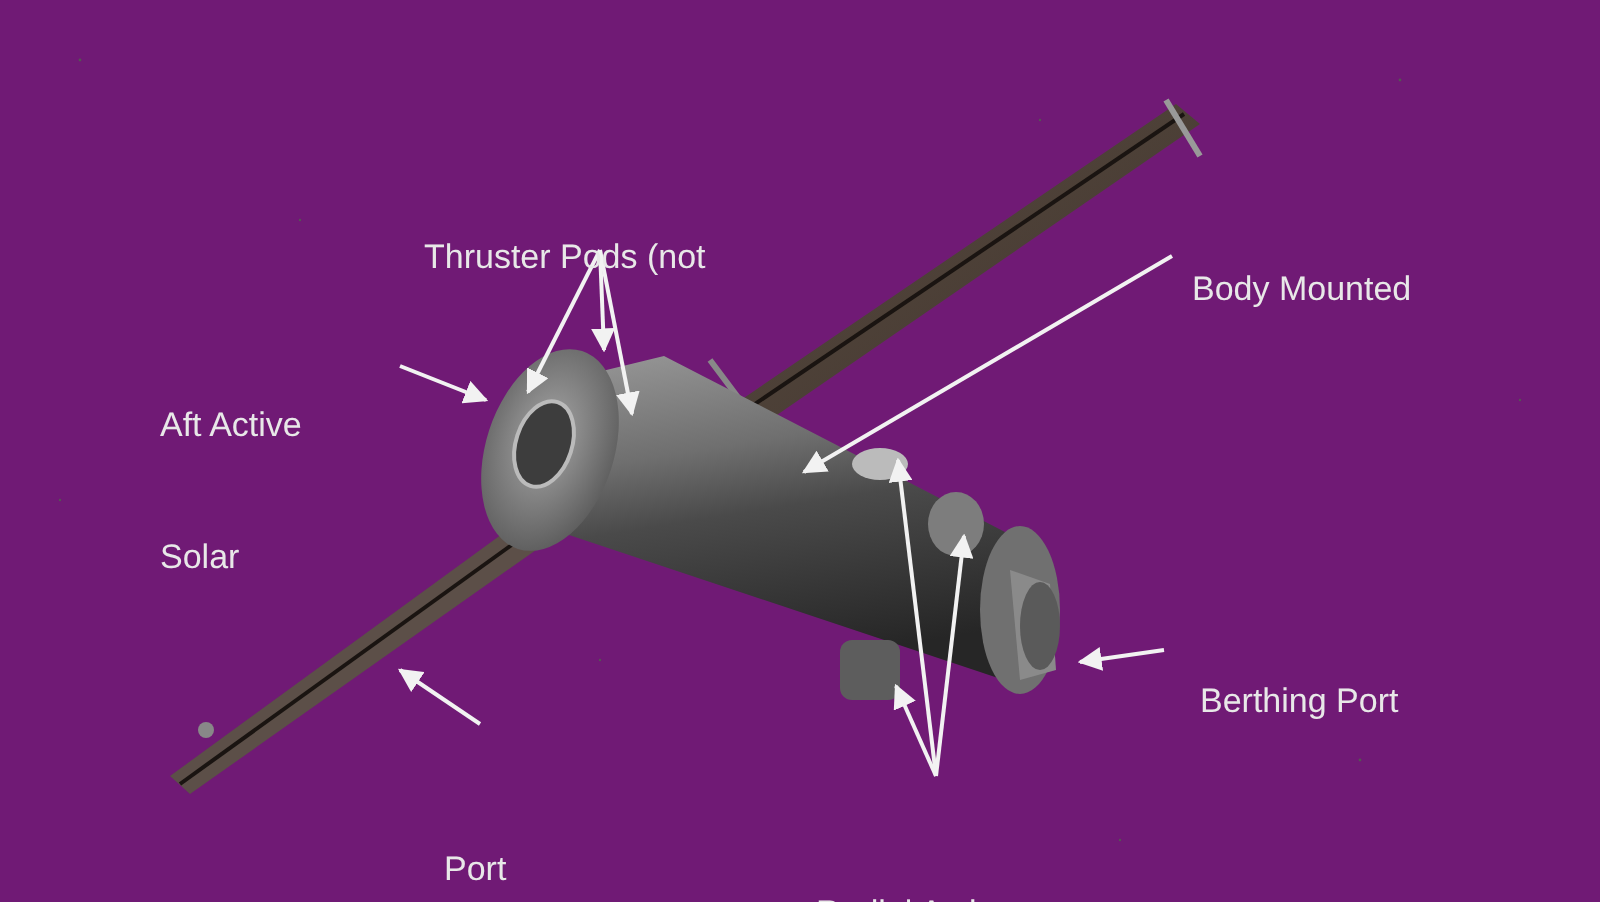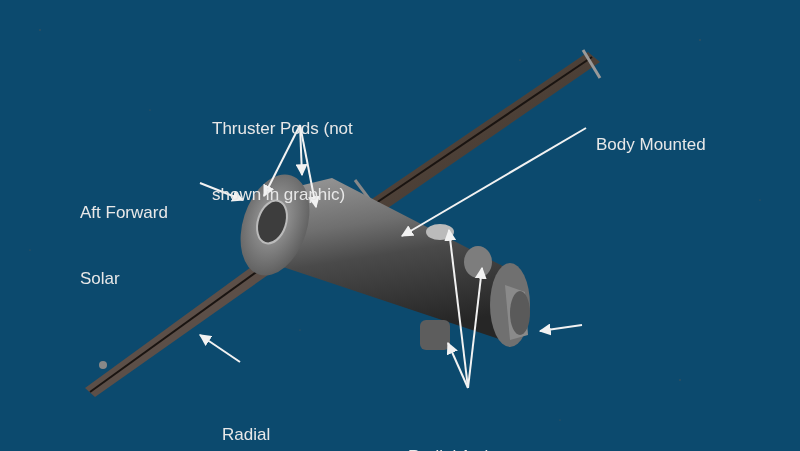--- a/index.html
+++ b/index.html
@@ -1,16 +1,16 @@
 <!DOCTYPE html>
 <html><head>
 <meta charset="utf-8">
 <style>
   html,body{margin:0;padding:0;background:#000;}
-  #stage{position:relative;width:800px;height:451px;background:#0c4a6e;overflow:hidden;font-family:"Liberation Sans",sans-serif;}
+  #stage{position:relative;width:800px;height:451px;background:#701a75;overflow:hidden;font-family:"Liberation Sans",sans-serif;}
   svg.art{position:absolute;left:0;top:0;}
   .label{position:absolute;color:#e8e8e8;font-size:17px;line-height:22px;white-space:pre;}
   .label span{display:block;}
 </style>
 </head>
 <body>
 
 <div id="stage">
 
   <svg class="art" width="800" height="451" viewBox="0 0 800 451">
@@ -83,32 +83,32 @@
       <line x1="582" y1="325" x2="540" y2="331" marker-end="url(#ah)"></line>
       <line x1="240" y1="362" x2="200" y2="335" marker-end="url(#ah)"></line>
       <line x1="468" y1="388" x2="449" y2="230" marker-end="url(#ah)"></line>
       <line x1="468" y1="388" x2="482" y2="268" marker-end="url(#ah)"></line>
       <line x1="468" y1="388" x2="448" y2="343" marker-end="url(#ah)"></line>
     </g>
   </svg>
 
   <div class="label" style="left:212px;top:74px">
     <span>Thruster Pods (not</span>
-    <span>shown in graphic)</span>
   </div>
   <div class="label" style="left:596px;top:90px">
     <span>Body Mounted</span>
   </div>
   <div class="label" style="left:80px;top:158px">
-    <span>Aft Forward</span>
+    <span>Aft Active</span>
     <span>Solar</span>
   </div>
   <div class="label" style="left:600px;top:296px">
+    <span>Berthing Port</span>
   </div>
   <div class="label" style="left:222px;top:380px">
-    <span>Radial</span>
+    <span>Port</span>
     
   </div>
   <div class="label" style="left:408px;top:402px">
     <span>Radial Active</span>
     
   </div>
 </div>
 
 </body></html>

